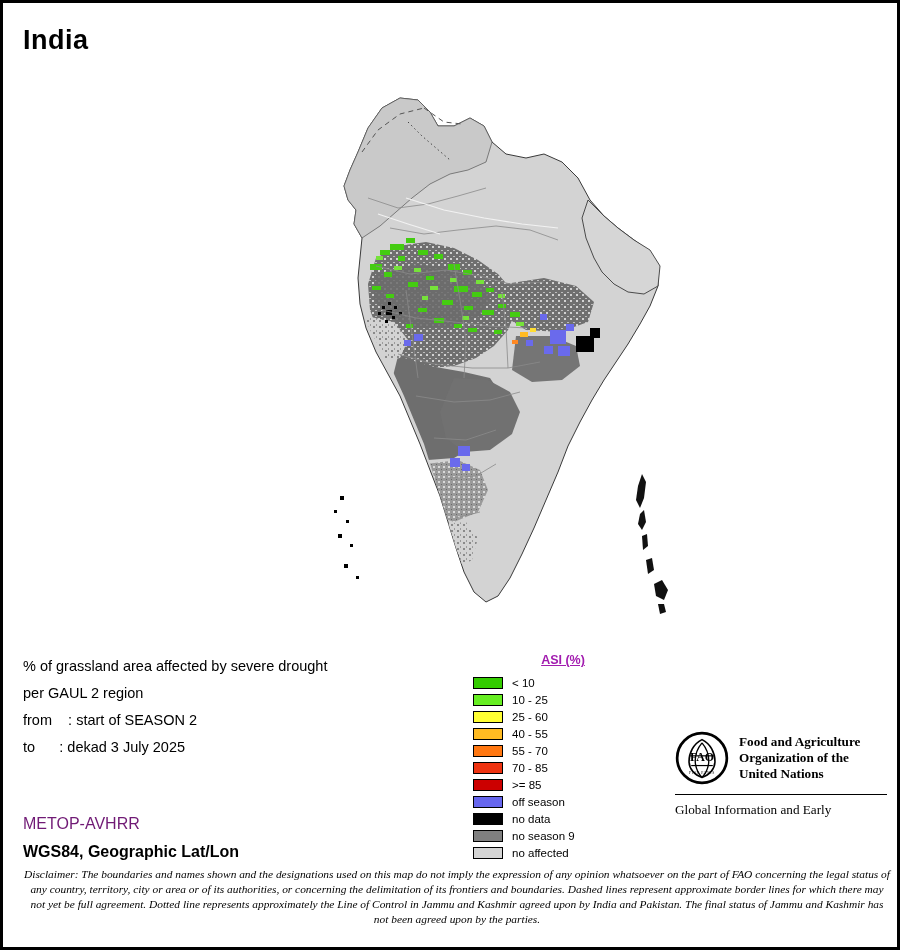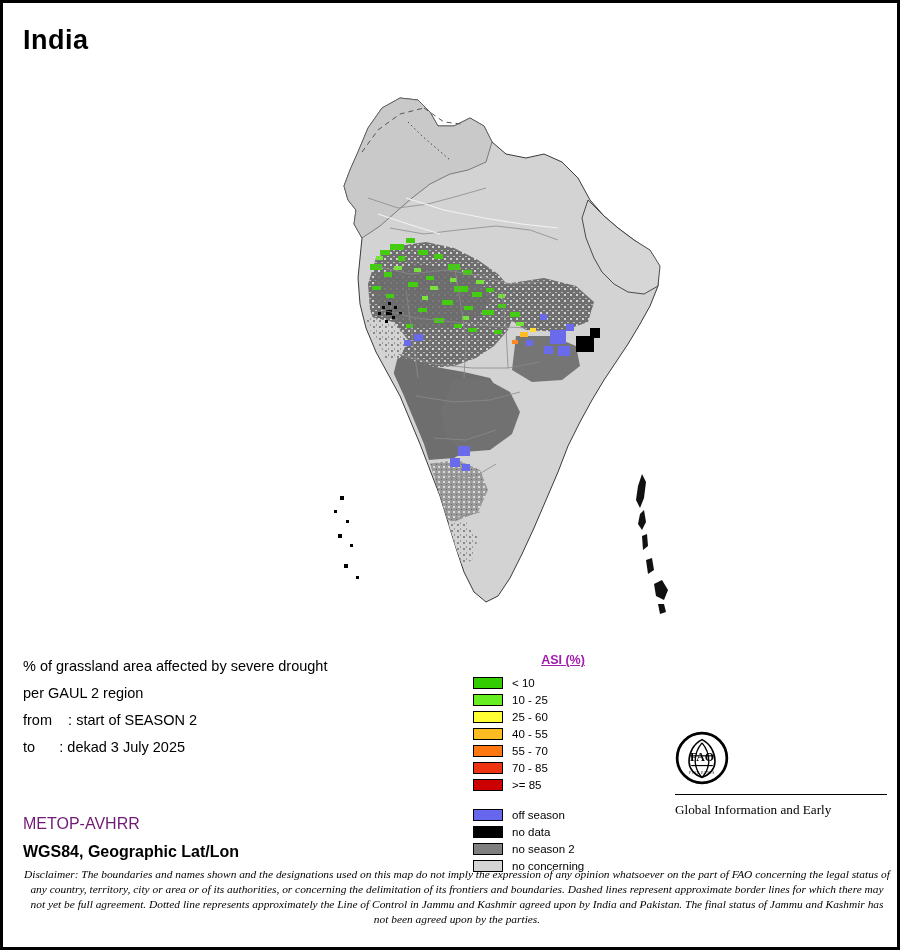--- a/index.html
+++ b/index.html
@@ -114,21 +114,20 @@
     border: 1px solid #000;
     box-sizing: border-box;
     margin-right: 9px;
     flex: none;
   }
   .legend-label {
     font-size: 11.5px;
     color: #000;
   }
   #legend-second {
-    margin-top: 13px;
   }
 
   
   #fao-block {
     position: absolute;
     left: 672px;
     top: 728px;
     width: 215px;
   }
   #fao-top {
@@ -418,41 +417,46 @@
       <div class="legend-row">
         <span class="legend-swatch" style="background:#6666ee"></span>
         <span class="legend-label">off season</span>
       </div>
       <div class="legend-row">
         <span class="legend-swatch" style="background:#000000"></span>
         <span class="legend-label">no data</span>
       </div>
       <div class="legend-row">
         <span class="legend-swatch" style="background:#7f7f7f"></span>
-        <span class="legend-label">no season 2</span>
+        <span class="legend-label">no season 9</span>
       </div>
       <div class="legend-row">
         <span class="legend-swatch" style="background:#d4d4d4"></span>
-        <span class="legend-label">no concerning</span>
+        <span class="legend-label">no affected</span>
       </div>
     </div>
   </div>
 
   <div id="fao-block">
     <div id="fao-top">
       <svg id="fao-logo" viewBox="0 0 100 100">
         <circle cx="50" cy="50" r="46" fill="none" stroke="#000" stroke-width="5"></circle>
         <path d="M 50,16 C 34,24 26,40 26,56 C 26,70 36,82 50,86 C 64,82 74,70 74,56 C 74,40 66,24 50,16 Z" fill="none" stroke="#000" stroke-width="3"></path>
         <path d="M 50,22 C 40,34 36,48 38,62 C 40,74 46,82 50,86" fill="none" stroke="#000" stroke-width="2.5"></path>
         <path d="M 50,22 C 60,34 64,48 62,62 C 60,74 54,82 50,86" fill="none" stroke="#000" stroke-width="2.5"></path>
         <path d="M 28,46 L 72,46" stroke="#000" stroke-width="2.2"></path>
         <path d="M 30,64 L 70,64" stroke="#000" stroke-width="2.2"></path>
         <text x="50" y="56" font-family="'Liberation Serif', serif" font-size="22" font-weight="bold" text-anchor="middle" fill="#000">FAO</text>
         <text x="50" y="80" font-family="'Liberation Serif', serif" font-size="7" letter-spacing="1.2" text-anchor="middle" fill="#000">FIAT PANIS</text>
       </svg>
+      <div id="fao-name">
+        <div>Food and Agriculture</div>
+        <div>Organization of the</div>
+        <div>United Nations</div>
+      </div>
     </div>
     <div id="fao-rule"></div>
     <div id="fao-sub">
       <div>Global Information and Early</div>
     </div>
   </div>
 
 </div>
 
 </body></html>

